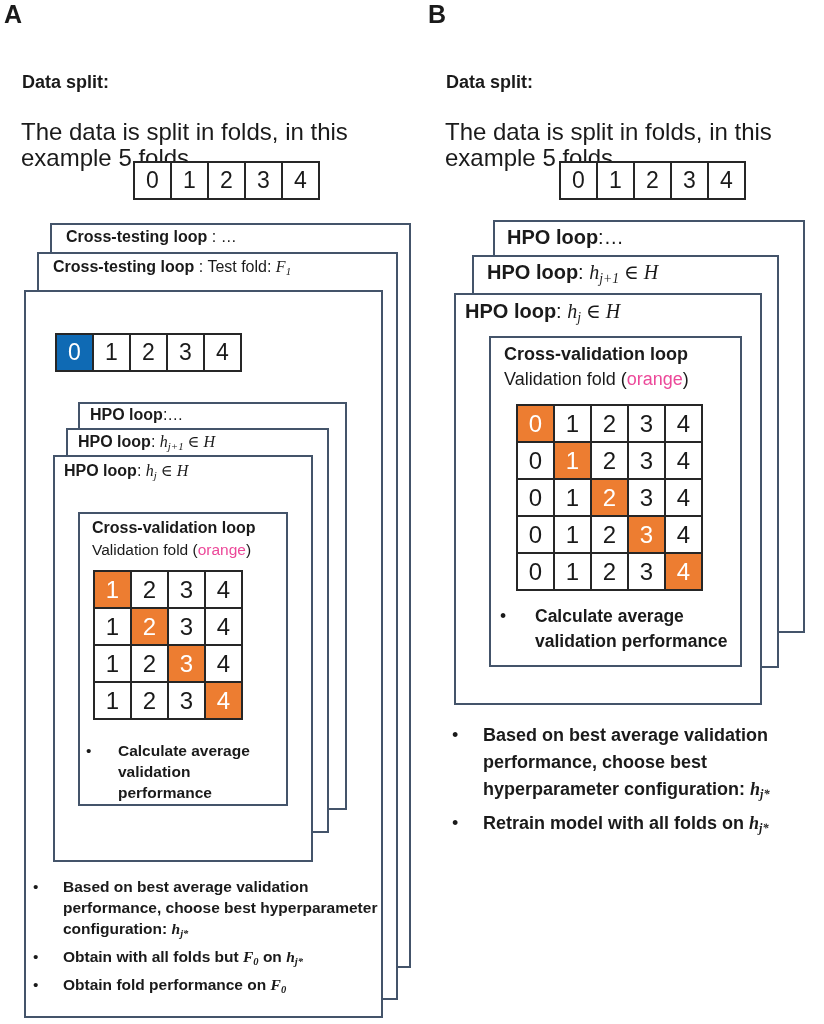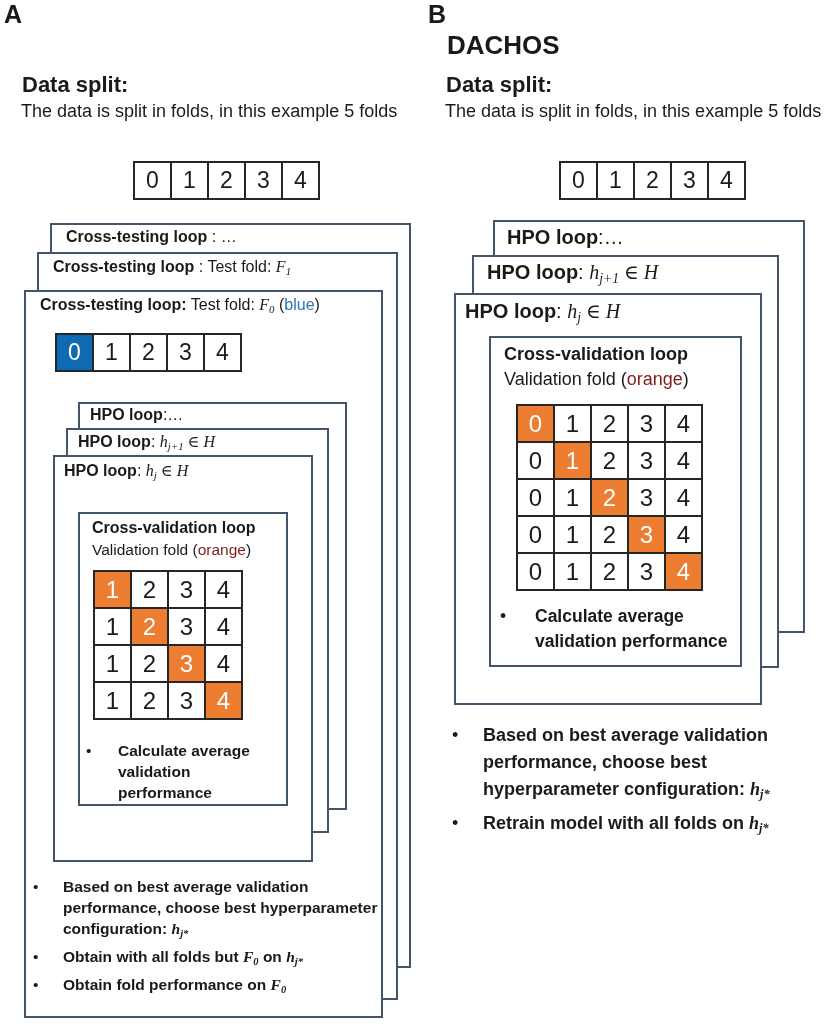--- a/index.html
+++ b/index.html
@@ -6,27 +6,27 @@
   body{width:824px;height:1024px;font-family:"Liberation Sans","DejaVu Sans",sans-serif;color:#1a1a1a;}
   .canvas{position:relative;width:824px;height:1024px;background:#fff;overflow:hidden;}
   .abs{position:absolute;}
   .box{position:absolute;background:#fff;border:2px solid #44546A;box-sizing:border-box;}
   .lbl{position:absolute;white-space:nowrap;}
   .f16{font-size:16px;}
   .f20{font-size:20px;}
   .b{font-weight:bold;}
   .panel-letter{font-size:25px;font-weight:bold;}
   .title{font-size:26px;font-weight:bold;}
-  .split-h{font-size:22px;font-weight:bold;}
-  .split-body{font-size:18px;line-height:26px;}
+  .split-h{font-size:18px;font-weight:bold;}
+  .split-body{font-size:24px;line-height:26px;margin-top:21px;}
   .m{font-family:"Liberation Serif","DejaVu Serif",serif;font-style:italic;}
   .mup{font-family:"Liberation Serif","DejaVu Serif",serif;font-style:normal;}
   .msub{font-size:68%;vertical-align:-0.28em;}
   .blue{color:#2E74B5;}
-  .orange{color:#7f1d1d;}
+  .orange{color:#ec4899;}
   .cvtitle-a{font-size:16px;font-weight:bold;}
   .cvsub-a{font-size:15.5px;}
   .cvtitle-b{font-size:18px;font-weight:bold;}
   .cvsub-b{font-size:18px;}
   
   .grid{position:absolute;display:flex;flex-direction:column;border:1px solid #262626;background:#fff;width:max-content;}
   .grow{display:flex;}
   .gcell{width:37px;height:37px;border:1px solid #262626;box-sizing:border-box;display:flex;align-items:center;justify-content:center;font-size:24px;background:#fff;color:#1a1a1a;}
   .strip .gcell{font-size:23px;}
   .hl-blue{background:#0F6AB4;color:#ffffff;}
@@ -53,21 +53,20 @@
         <div class="gcell">3</div>
         <div class="gcell">4</div>
       </div>
     </div>
 
   <div class="box" style="left:50px;top:223px;width:361px;height:745px;"></div>
   <div class="lbl f16" style="left:66px;top:228px;"><span class="b">Cross-testing loop </span><span>: …</span></div>
   <div class="box" style="left:37px;top:252px;width:361px;height:748px;"></div>
   <div class="lbl f16" style="left:53px;top:258px;"><span class="b">Cross-testing loop </span><span>: Test fold: </span><span class="m">F</span><span class="m msub">1</span></div>
   <div class="box" style="left:24px;top:290px;width:359px;height:728px;"></div>
-  <div class="lbl f16" style="left:40px;top:296px;"><span class="b">Cross-testing loop:</span><span> Test fold: </span><span class="m">F</span><span class="m msub">0</span><span> (</span><span class="blue">blue</span><span>)</span></div>
 
   <div class="grid strip" style="left:55px;top:333px;">
       <div class="grow">
         <div class="gcell hl-blue">0</div>
         <div class="gcell">1</div>
         <div class="gcell">2</div>
         <div class="gcell">3</div>
         <div class="gcell">4</div>
       </div>
     </div>
@@ -124,21 +123,20 @@
         <span class="bmark">•</span>
         <span class="btext"><span>Obtain with all folds but </span><span class="m">F</span><span class="m msub">0</span><span> on </span><span class="m">h</span><span class="m msub">j*</span></span>
       </div>
       <div class="brow">
         <span class="bmark">•</span>
         <span class="btext"><span>Obtain fold performance on </span><span class="m">F</span><span class="m msub">0</span></span>
       </div>
     </div>
 
   <div class="abs panel-letter" style="left:428px;top:0px;">B</div>
-  <div class="abs title" style="left:447px;top:30px;">DACHOS</div>
   <div class="abs split-h" style="left:446px;top:72px;">Data split:</div>
   <div class="abs split-body" style="left:445px;top:98px;width:390px;">The data is split in folds, in this example 5 folds</div>
   <div class="grid strip" style="left:559px;top:161px;">
       <div class="grow">
         <div class="gcell">0</div>
         <div class="gcell">1</div>
         <div class="gcell">2</div>
         <div class="gcell">3</div>
         <div class="gcell">4</div>
       </div>

